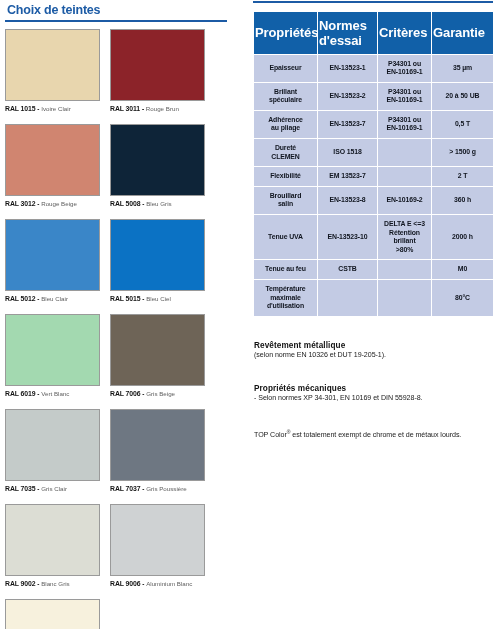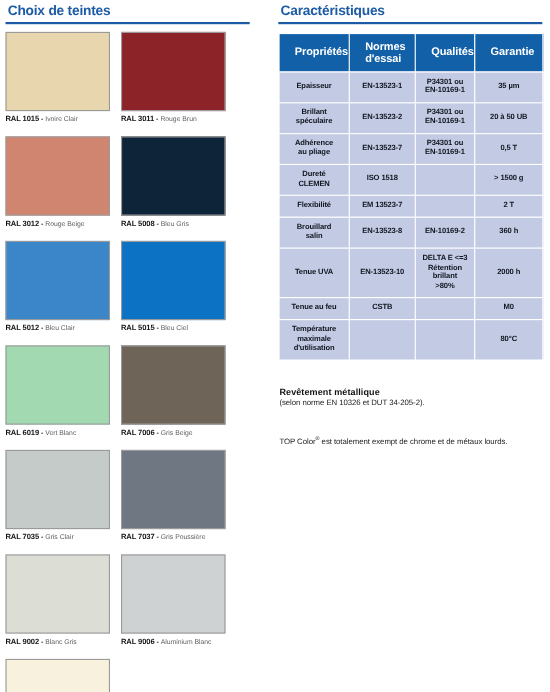--- a/index.html
+++ b/index.html
@@ -90,24 +90,24 @@
   
   .spec-table {
     margin-top: 8px;
     width: 240px;
     border-collapse: collapse;
     table-layout: fixed;
   }
   .spec-table th {
     background: #1160a8;
     color: #ffffff;
-    font-size: 10px;
+    font-size: 13px;
     font-weight: bold;
     text-align: left;
-    padding: 6px 14px;
+    padding: 6px 1px;
     border: 1px solid #ffffff;
     letter-spacing: -0.1px;
   }
   .spec-table td {
     background: #c3cbe4;
     color: #10151f;
     font-size: 6.9px;
     font-weight: bold;
     text-align: center;
     padding: 5px 2px;
@@ -199,35 +199,34 @@
           <div class="swatch-box" style="background: rgb(207, 210, 211);"></div>
           <div class="swatch-label"><span class="ral">RAL 9006</span><span class="sep"> - </span><span class="name">Aluminium Blanc</span></div>
         </div>
         <div class="swatch-cell">
           <div class="swatch-box" style="background: rgb(247, 241, 221);"></div>
         </div>
       </div>
   </div>
 
   <div class="col-right">
-    <div class="section-title">Caractéristiques</div>
     <div class="title-rule right-rule"></div>
 
     <table class="spec-table">
       <colgroup>
         <col class="c0">
           <col class="c1">
           <col class="c2">
           <col class="c3">
       </colgroup>
       <thead>
         <tr>
             <th>Propriétés</th>
             <th>Normes d'essai</th>
-            <th>Qualités</th>
+            <th>Critères</th>
             <th>Garantie</th>
           </tr>
       </thead>
       <tbody>
           <tr>
             <td>Epaisseur</td>
             <td>EN-13523-1</td>
             <td>P34301 ou<br>EN-10169-1</td>
             <td>35 µm</td>
           </tr>
@@ -278,23 +277,25 @@
             <td></td>
             <td></td>
             <td>80°C</td>
           </tr>
         </tbody>
     </table>
 
     <div class="notes">
         <div class="note-block">
           <div class="note-head">Revêtement métallique</div>
-          <div class="note-line">(selon norme EN 10326 et DUT 34-205-2).</div>
+          <div class="note-line">(selon norme EN 10326 et DUT 19-205-1).</div>
         </div>
         <div class="note-block">
+          <div class="note-head">Propriétés mécaniques</div>
+          <div class="note-line">- Selon normes XP 34-301, EN 10169 et DIN 55928-8.</div>
         </div>
         <div class="note-block">
           <div class="note-line">TOP Color<sup>®</sup> est totalement exempt de chrome et de métaux lourds.</div>
         </div>
       </div>
   </div>
 
 </div>
 
 </body></html>

